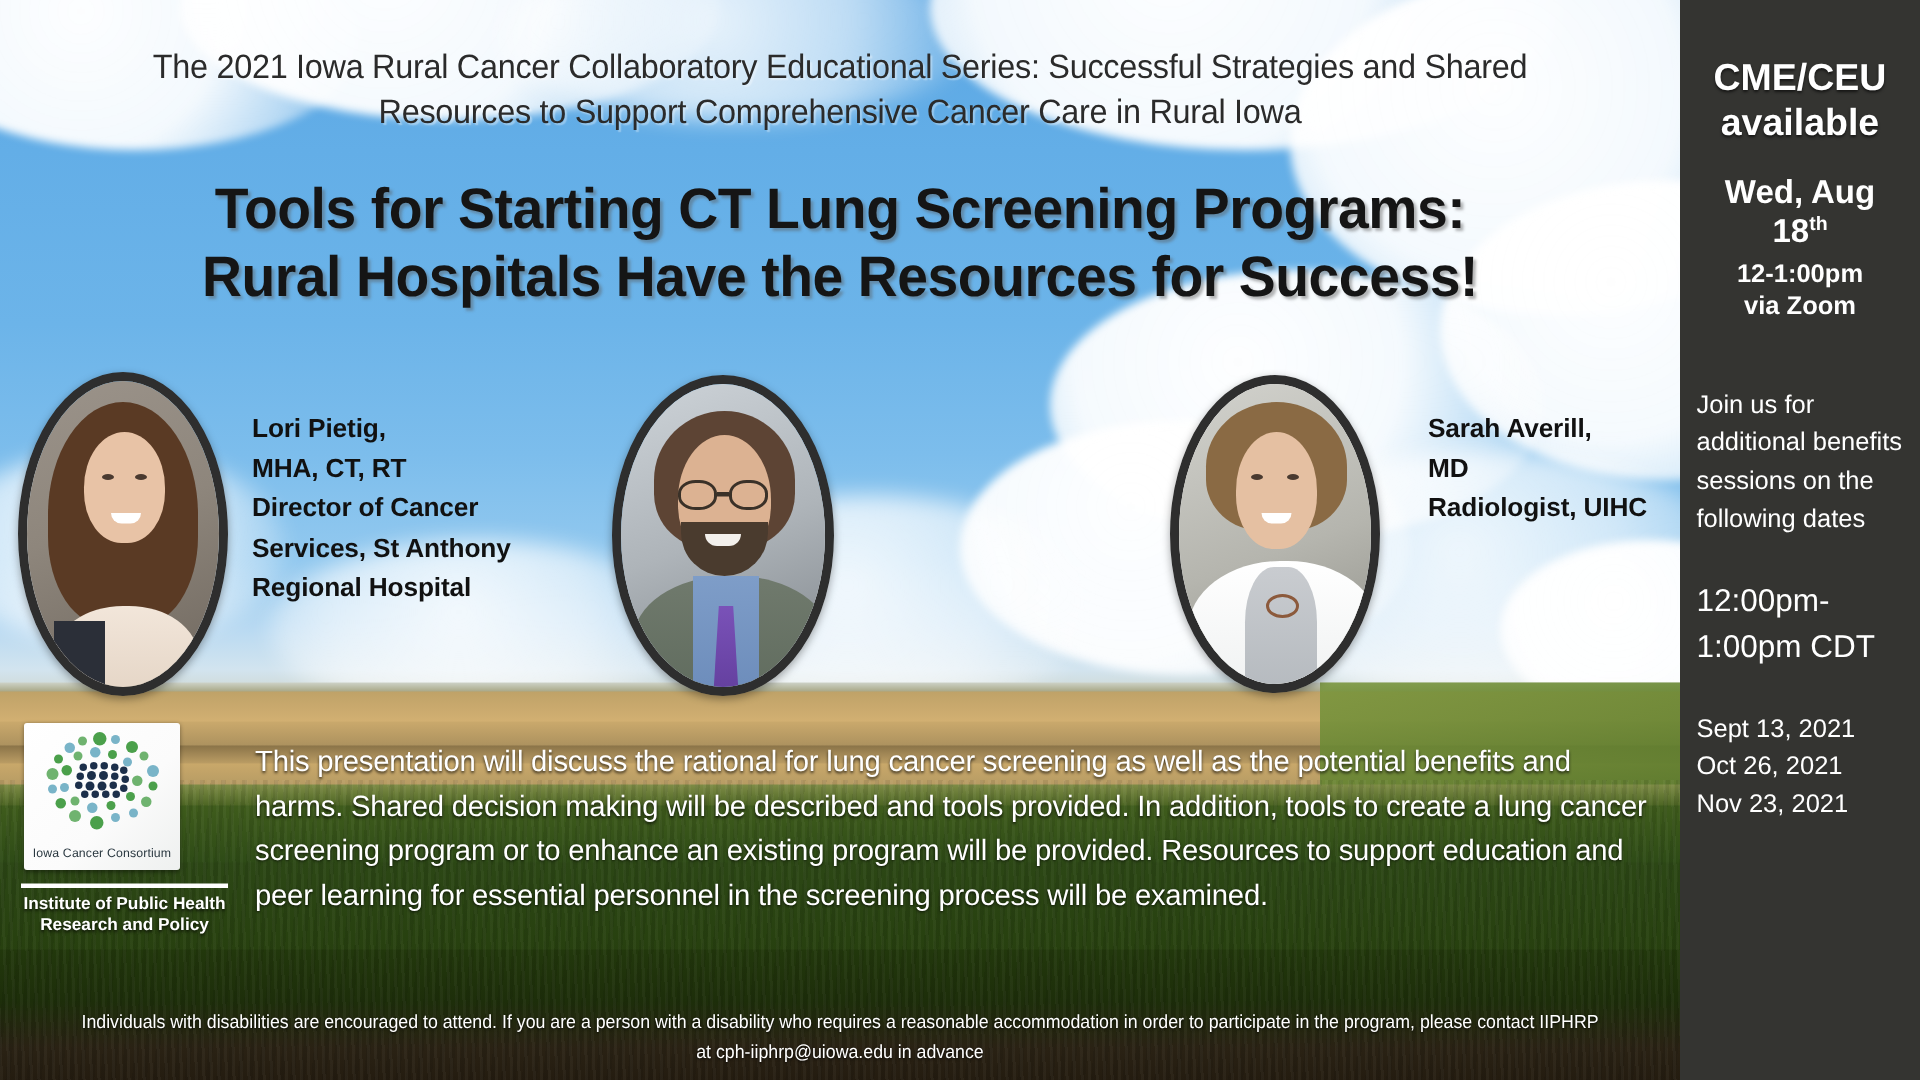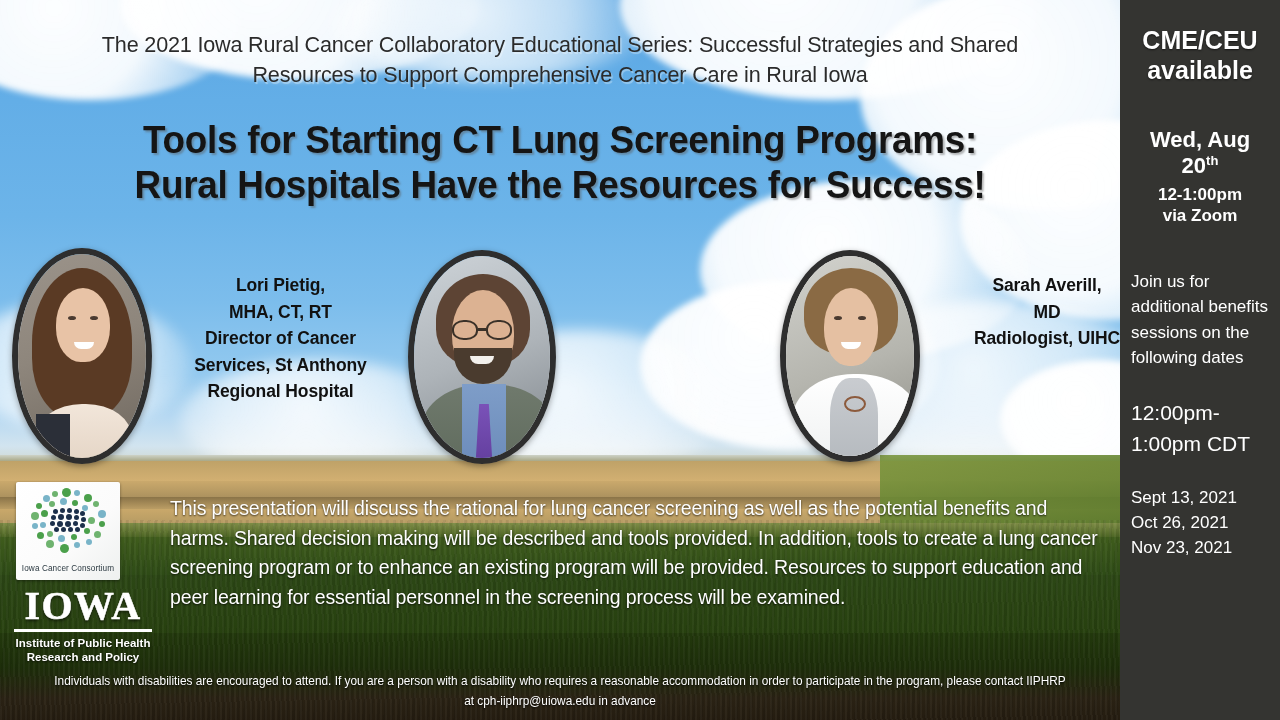--- a/index.html
+++ b/index.html
@@ -96,21 +96,20 @@
     overflow:hidden;
     box-shadow:0 2px 6px rgba(0,0,0,.35);
   }
   .portrait .inner { position:absolute; inset:0; }
   .bio {
     position:absolute;
     font-size:17.5px; font-weight:bold; line-height:1.52;
     color:#111;
     letter-spacing:-.1px;
     white-space:pre-line;
-    text-align:center;
   }
 
   
   #p1 { left:12px; top:248px; width:140px; height:216px; }
   #p1 .inner { background:linear-gradient(160deg,#9b938a 0%, #8e867c 45%, #6f675e 100%); }
   
   #p2 { left:408px; top:250px; width:148px; height:214px; }
   #p2 .inner { background:linear-gradient(160deg,#cdd3d8 0%, #aeb4b9 50%, #7e848a 100%); }
   
   #p3 { left:780px; top:250px; width:140px; height:212px; }
@@ -174,27 +173,27 @@
 
   
   .sidebar {
     position:absolute; right:0; top:0;
     width:160px; height:720px;
     background:#343431;
     padding:0 11px;
     color:#fff;
   }
   .sb-cme {
-    margin-top:26px;
+    margin-top:38px;
     font-size:25px; font-weight:bold; line-height:1.18;
     text-align:center; white-space:pre-line;
     text-shadow:0 1px 2px rgba(0,0,0,.6);
   }
   .sb-date {
-    margin-top:42px;
+    margin-top:18px;
     font-size:22px; font-weight:bold; line-height:1.2;
     text-align:center;
   }
   .sb-date sup { font-size:13px; vertical-align:super; }
   .sb-time {
     margin-top:4px;
     font-size:17px; font-weight:bold; line-height:1.25;
     text-align:center; white-space:pre-line;
   }
   .sb-join {
@@ -351,35 +350,34 @@
       <i style="left:50px; top:35px; width:5px; height:5px; background:#1c2f4a;"></i>
       <i style="left:24px; top:39px; width:5px; height:5px; background:#1c2f4a;"></i>
       <i style="left:31px; top:39px; width:5px; height:5px; background:#1c2f4a;"></i>
       <i style="left:38px; top:39px; width:5px; height:5px; background:#1c2f4a;"></i>
       <i style="left:45px; top:39px; width:5px; height:5px; background:#1c2f4a;"></i>
     </div>
     <div class="icc-caption">Iowa Cancer Consortium</div>
   </div>
 
   <div class="iowa-logo">
-    <div class="iowa-word">IOWA</div>
     <div class="iowa-rule"></div>
     <div class="iowa-sub">Institute of Public Health
 Research and Policy</div>
   </div>
 
   <div class="disclaimer">Individuals with disabilities are encouraged to attend.   If you are a person with a disability who requires a reasonable accommodation in order to participate in the program, please contact IIPHRP at cph-iiphrp@uiowa.edu in advance</div>
 
   <div class="sidebar">
     <div class="sb-cme">CME/CEU
 available</div>
 
     <div class="sb-date">
       <span>Wed, Aug</span><br>
-      <span>20</span><sup>th</sup>
+      <span>18</span><sup>th</sup>
     </div>
 
     <div class="sb-time">12-1:00pm
 via Zoom</div>
 
     <div class="sb-join">Join us for additional benefits sessions on the following dates</div>
 
     <div class="sb-slot">12:00pm-
 1:00pm CDT</div>
 

